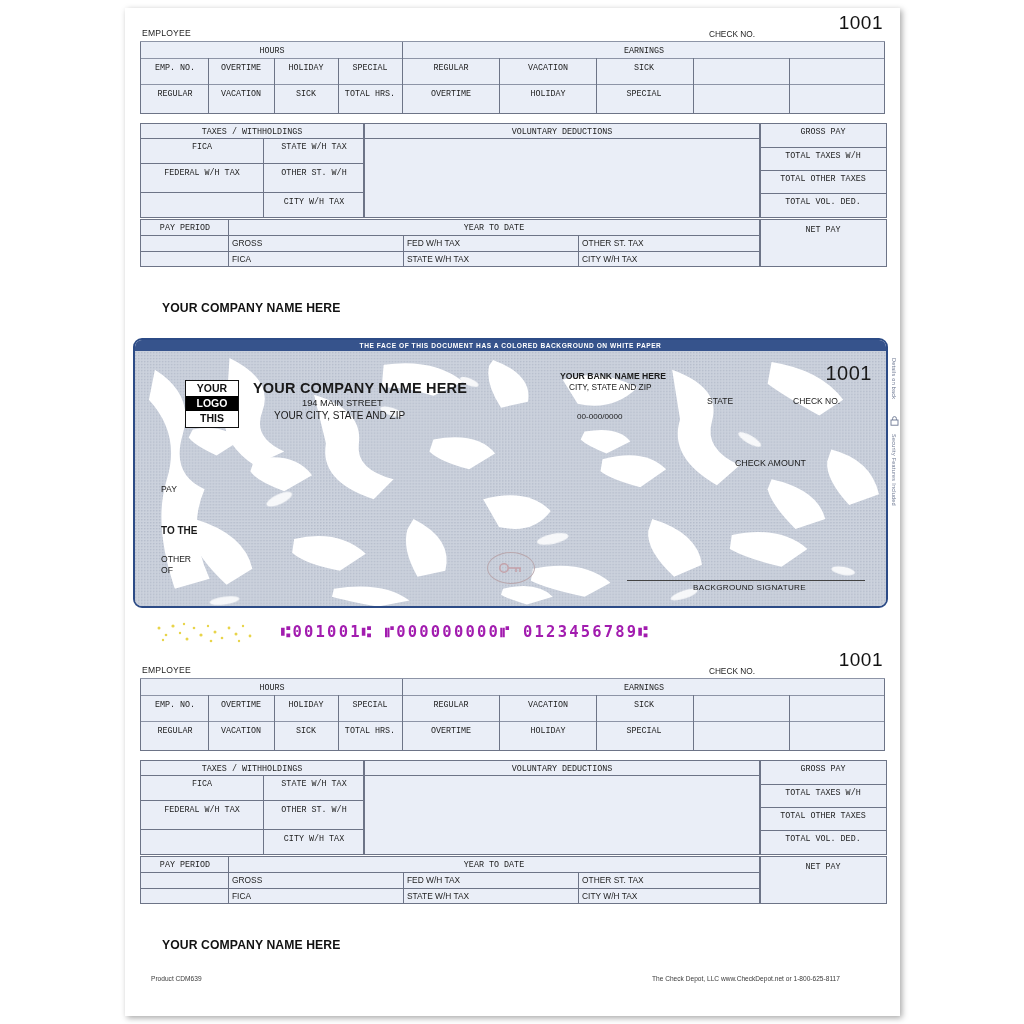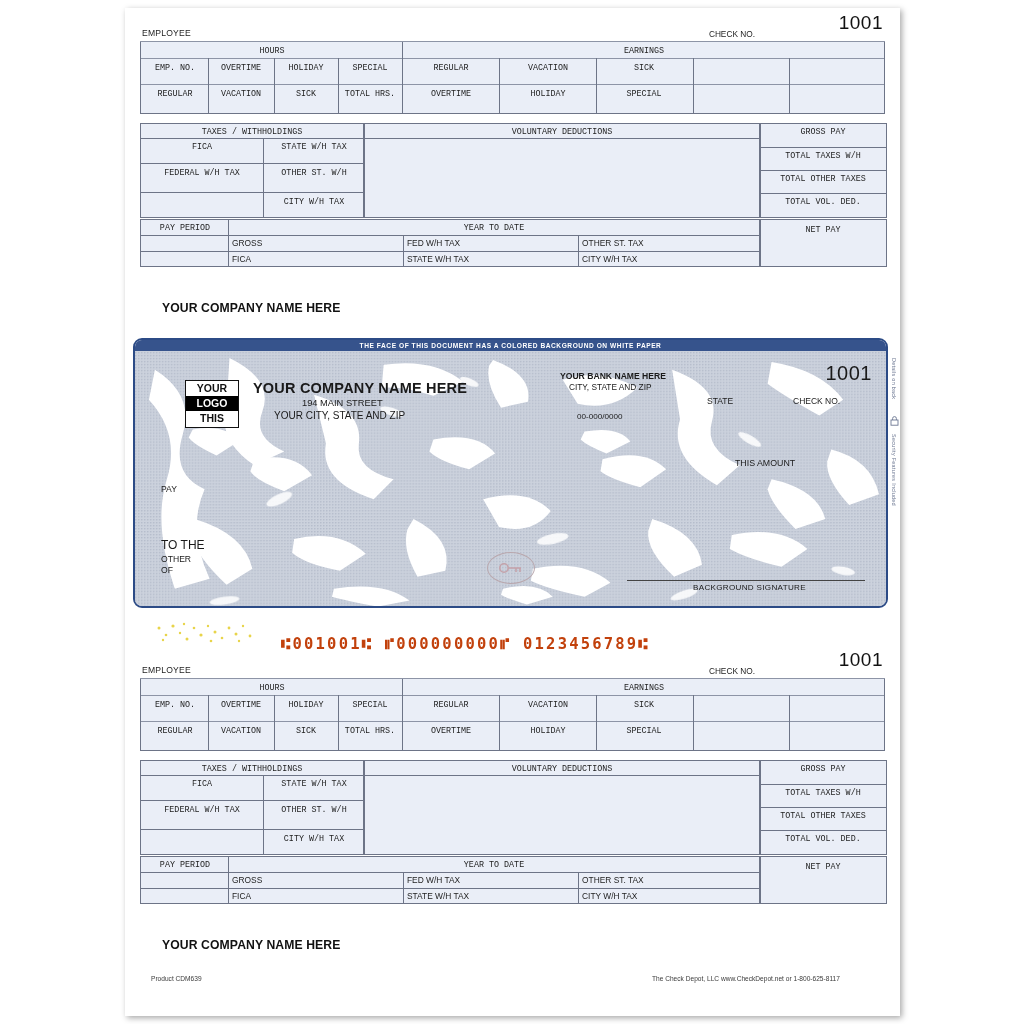--- a/index.html
+++ b/index.html
@@ -48,22 +48,22 @@
 
   .sigline{position:absolute;height:1.2px;background:#444;}
   .seal{position:absolute;width:46px;height:30px;border-radius:50%;
         border:1px solid #b9a8ae;color:#9c8b92;font-size:3.4px;
         display:flex;align-items:center;justify-content:center;}
   .vside{position:absolute;font-size:5.4px;color:#6c7792;
          writing-mode:vertical-rl;letter-spacing:.3px;white-space:nowrap;}
 
   
   #micr{position:absolute;left:8px;top:608px;width:755px;height:36px;}
-  .micr-txt{position:absolute;left:148px;top:19px;font-family:"DejaVu Sans Mono",monospace;
-            font-size:15.5px;letter-spacing:2.2px;color:#c2410c;font-weight:bold;}
+  .micr-txt{position:absolute;left:148px;top:7px;font-family:"DejaVu Sans Mono",monospace;
+            font-size:15.5px;letter-spacing:2.2px;color:#a21caf;font-weight:bold;}
   .conf{position:absolute;left:18px;top:6px;width:110px;height:22px;}
 
   
   .foot{position:absolute;font-size:6.6px;color:#3a3a3a;}
 </style>
 </head>
 <body>
 
 <div id="page">
   <div id="sheet">
@@ -227,24 +227,24 @@
         <span class="ck-txt" style="left:139px;top:70px;font-size:10px;">YOUR CITY, STATE AND ZIP</span>
 
         <span class="ck-txt" style="left:425px;top:31px;font-size:8.6px;font-weight:bold;">YOUR BANK NAME HERE</span>
         <span class="ck-txt" style="left:434px;top:42px;font-size:8.3px;">CITY, STATE AND ZIP</span>
         <span class="ck-txt" style="left:442px;top:72px;font-size:8.1px;">00-000/0000</span>
 
         <span class="ck-txt" style="right:14px;top:22px;font-size:20px;letter-spacing:.5px;">1001</span>
 
         <span class="ck-txt" style="left:572px;top:56px;font-size:8.5px;">STATE</span>
         <span class="ck-txt" style="left:658px;top:56px;font-size:8.5px;">CHECK NO.</span>
-        <span class="ck-txt" style="left:600px;top:118px;font-size:8.8px;">THIS AMOUNT</span>
+        <span class="ck-txt" style="left:600px;top:118px;font-size:8.8px;">CHECK AMOUNT</span>
 
         <span class="ck-txt" style="left:26px;top:144px;font-size:8.6px;">PAY</span>
-        <span class="ck-txt" style="left:26px;top:198px;font-size:12px;">TO THE</span>
+        <span class="ck-txt" style="left:26px;top:185px;font-size:10px;font-weight:bold;">TO THE</span>
         <span class="ck-txt" style="left:26px;top:214px;font-size:8.6px;">OTHER</span>
         <span class="ck-txt" style="left:26px;top:225px;font-size:8.6px;">OF</span>
 
         <div class="seal" style="left:352px;top:212px;">
           <svg viewBox="0 0 46 30" width="46" height="30">
             <g fill="none" stroke="#c4a3ab" stroke-width="1.6">
               <circle cx="16" cy="15" r="4.2"></circle>
               <line x1="20" y1="15" x2="33" y2="15"></line>
               <line x1="28" y1="15" x2="28" y2="19"></line>
               <line x1="32" y1="15" x2="32" y2="19"></line>

